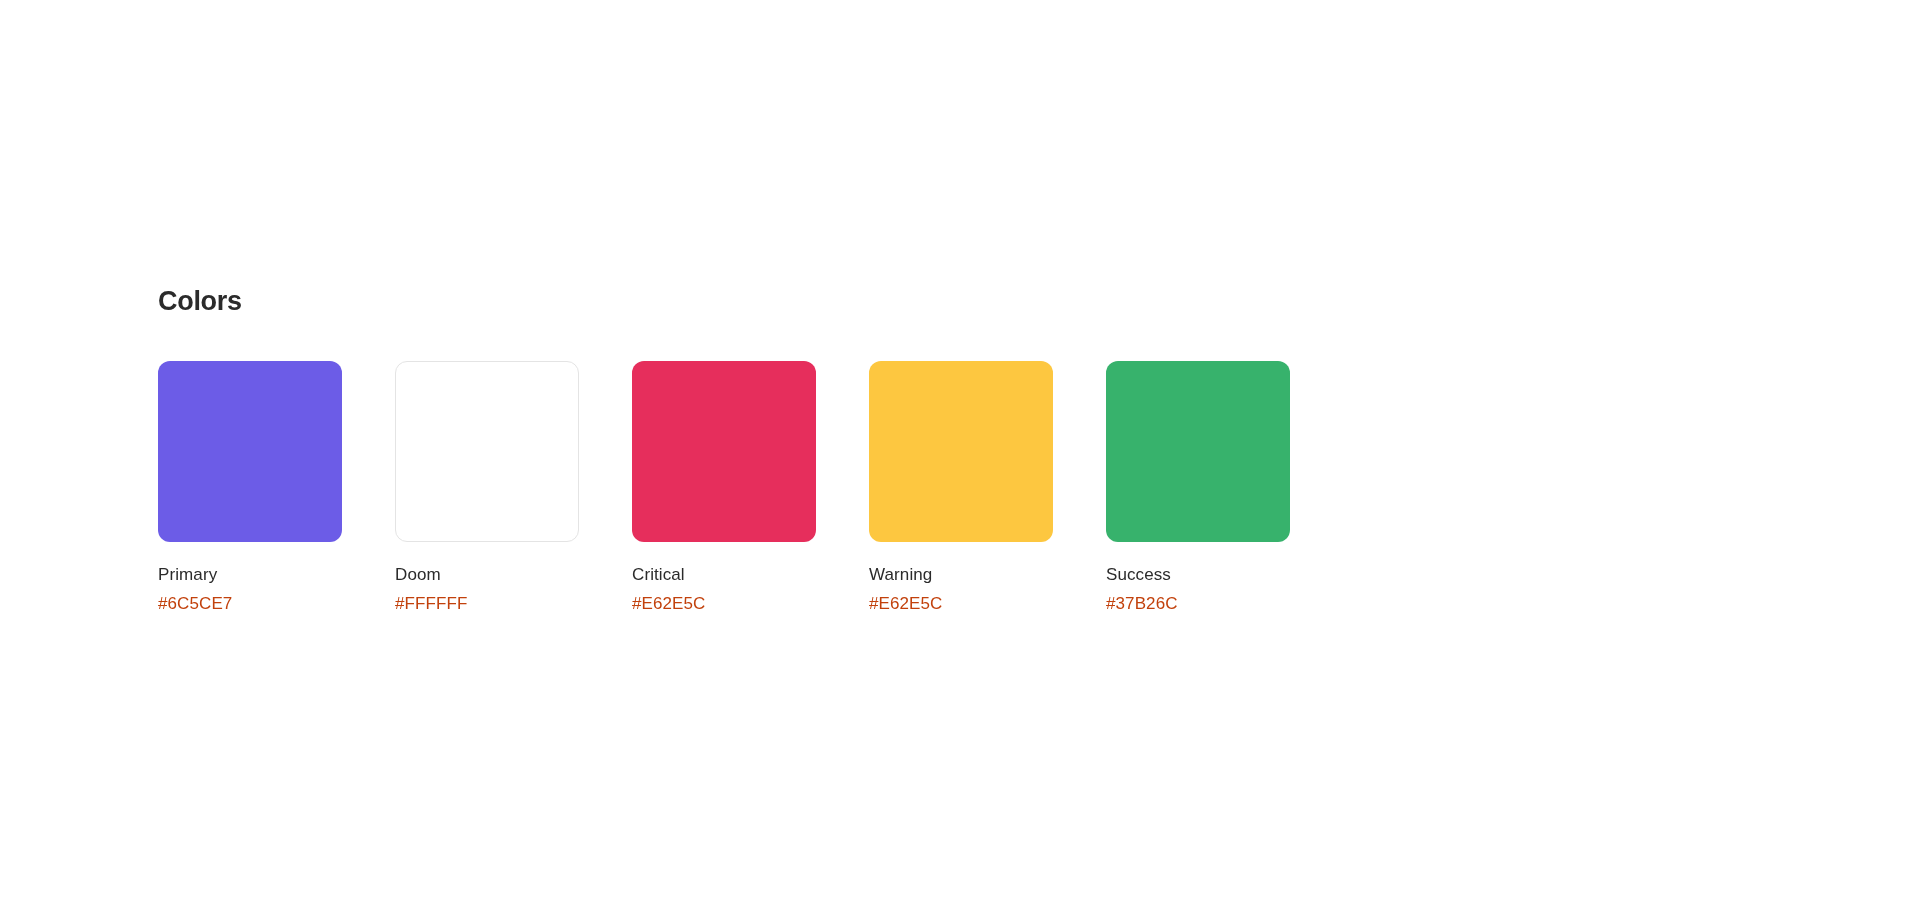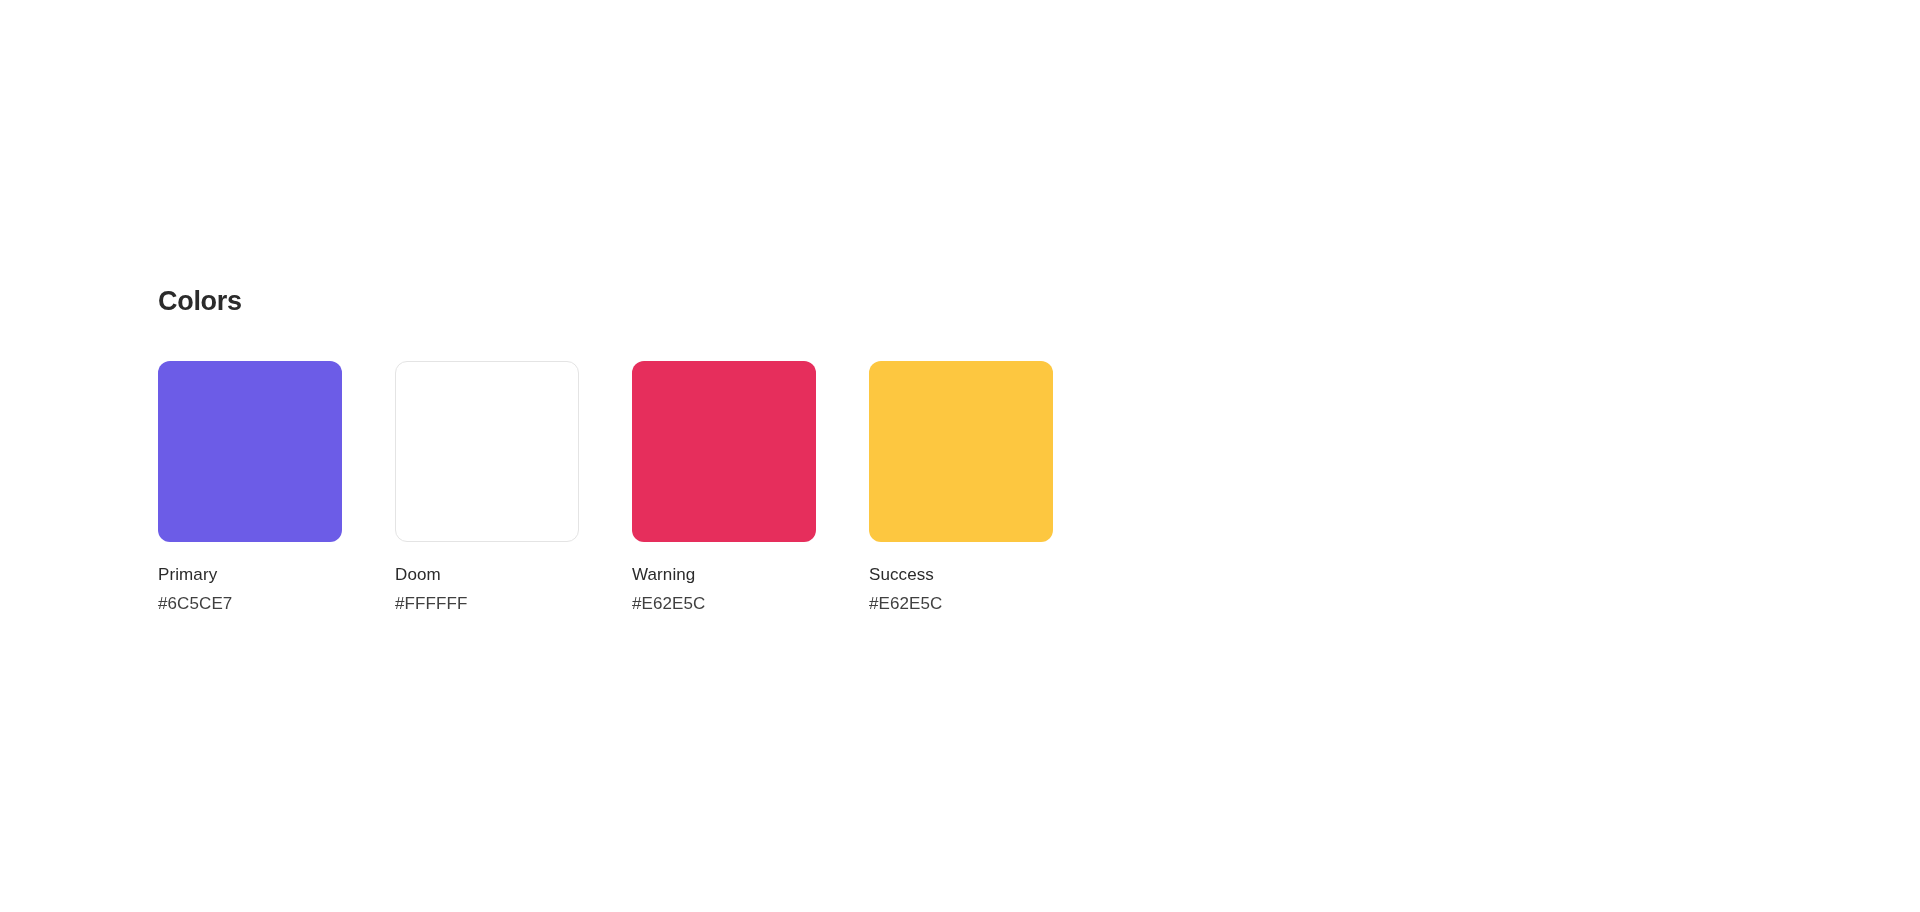--- a/index.html
+++ b/index.html
@@ -64,21 +64,21 @@
     margin-top: 22px;
     font-size: 17px;
     color: #2B2B2B;
     line-height: 1.25;
     letter-spacing: 0.1px;
   }
 
   .swatch-hex {
     margin-top: 8px;
     font-size: 17px;
-    color: #404040;
+    color: #c2410c;
     line-height: 1.25;
     letter-spacing: 0.1px;
   }
 </style>
 </head>
 <body>
 
 <div class="page">
   <section class="section">
     <h2 class="section-title">Colors</h2>
@@ -89,23 +89,28 @@
           <div class="swatch-name">Primary</div>
           <div class="swatch-hex">#6C5CE7</div>
         </div>
         <div class="swatch-item">
           <div class="swatch-chip bordered" style="background: rgb(255, 255, 255);"></div>
           <div class="swatch-name">Doom</div>
           <div class="swatch-hex">#FFFFFF</div>
         </div>
         <div class="swatch-item">
           <div class="swatch-chip" style="background: rgb(230, 46, 92);"></div>
+          <div class="swatch-name">Critical</div>
+          <div class="swatch-hex">#E62E5C</div>
+        </div>
+        <div class="swatch-item">
+          <div class="swatch-chip" style="background: rgb(253, 199, 64);"></div>
           <div class="swatch-name">Warning</div>
           <div class="swatch-hex">#E62E5C</div>
         </div>
         <div class="swatch-item">
-          <div class="swatch-chip" style="background: rgb(253, 199, 64);"></div>
+          <div class="swatch-chip" style="background: rgb(55, 178, 108);"></div>
           <div class="swatch-name">Success</div>
-          <div class="swatch-hex">#E62E5C</div>
+          <div class="swatch-hex">#37B26C</div>
         </div>
       </div>
   </section>
 </div>
 
 </body></html>

